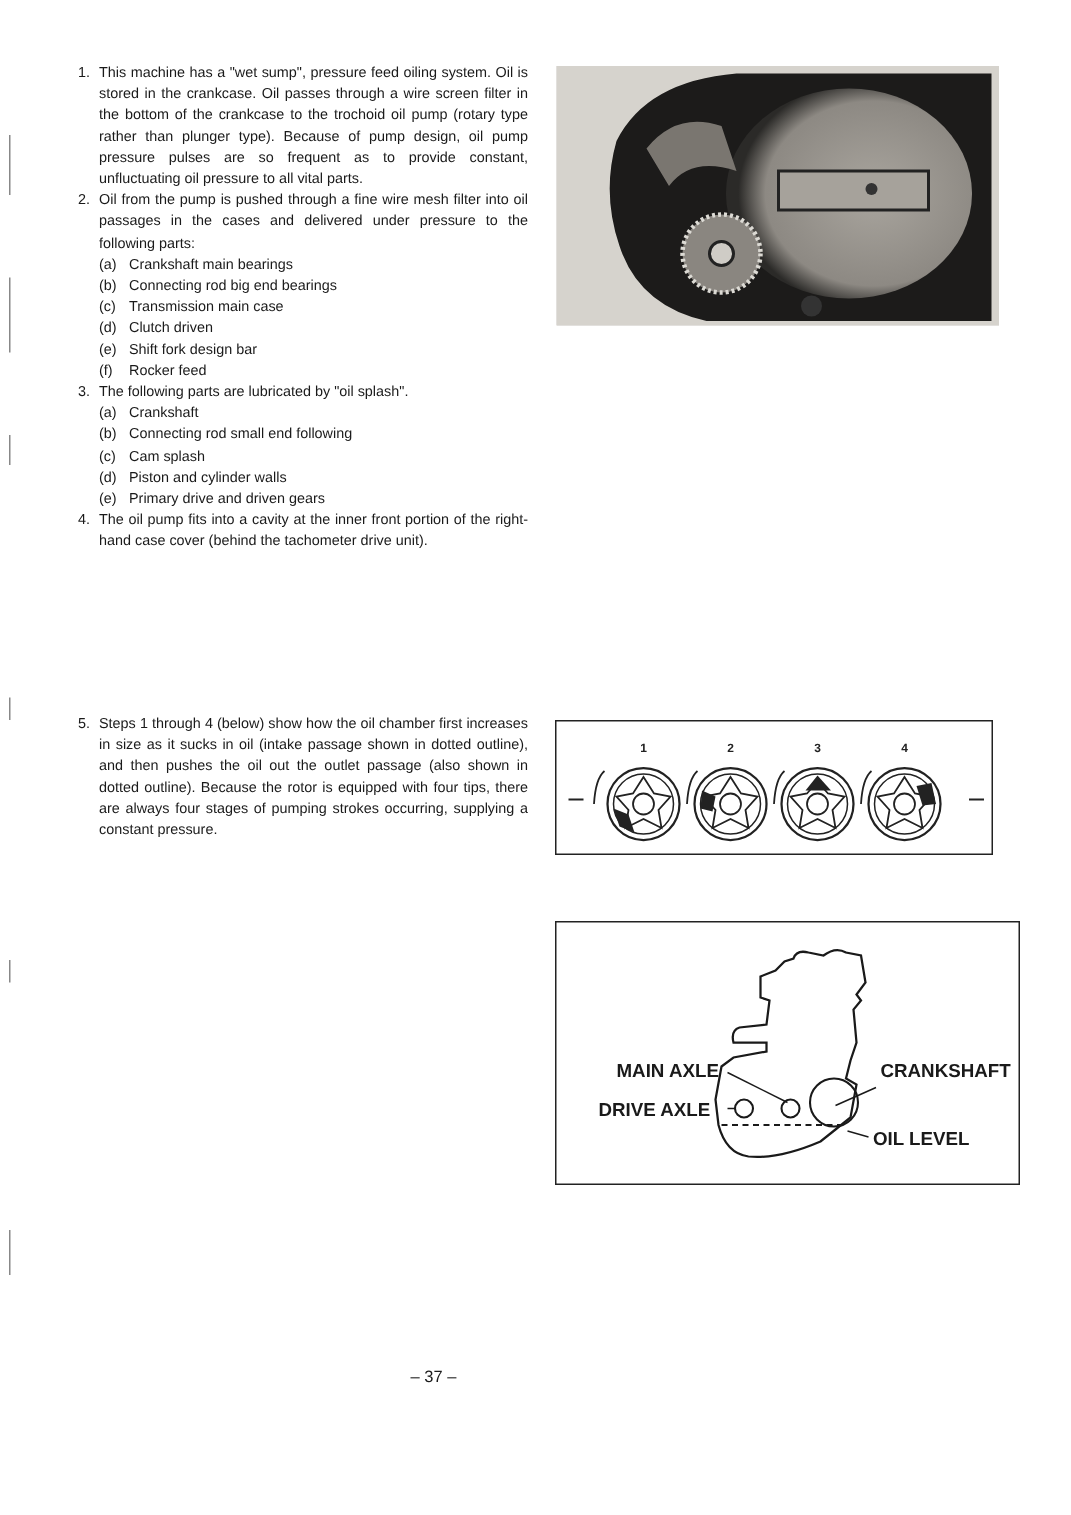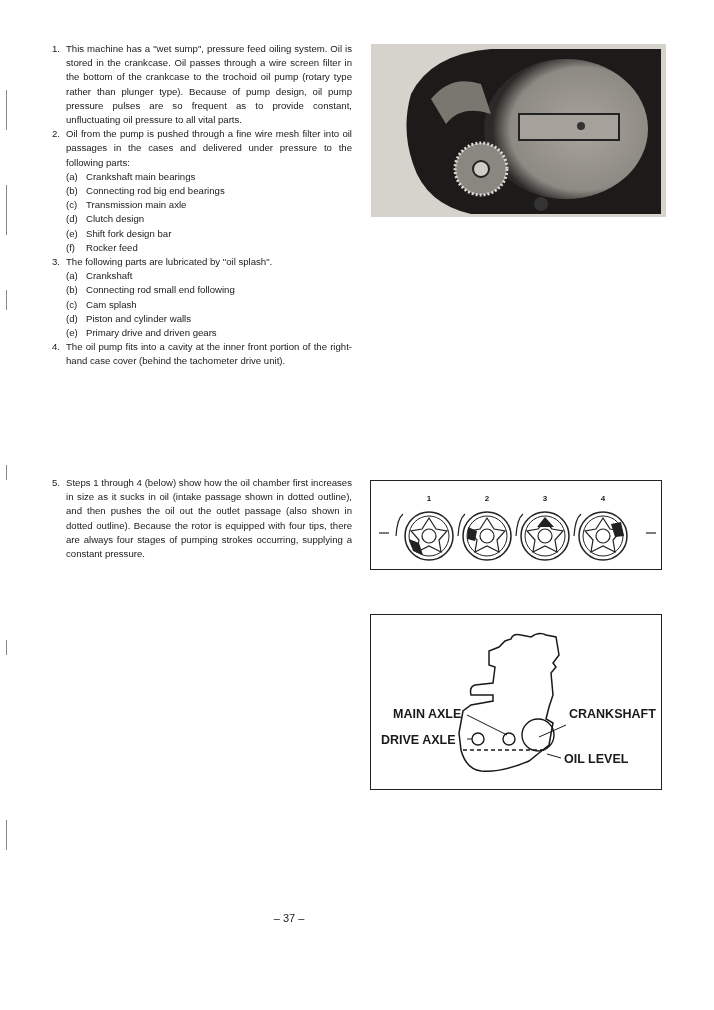--- a/index.html
+++ b/index.html
@@ -41,25 +41,25 @@
   <div class="sub">
       <span class="lbl">(a)</span>
       <span>Crankshaft main bearings</span>
     </div>
   <div class="sub">
       <span class="lbl">(b)</span>
       <span>Connecting rod big end bearings</span>
     </div>
   <div class="sub">
       <span class="lbl">(c)</span>
-      <span>Transmission main axle</span>
+      <span>Transmission main case</span>
     </div>
   <div class="sub">
       <span class="lbl">(d)</span>
-      <span>Clutch design</span>
+      <span>Clutch driven</span>
     </div>
   <div class="sub">
       <span class="lbl">(e)</span>
       <span>Shift fork design bar</span>
     </div>
   <div class="sub">
       <span class="lbl">(f)</span>
       <span>Rocker feed</span>
     </div>
   <div class="item">
@@ -160,21 +160,21 @@
     <g>
       <circle cx="232" cy="55" r="24" fill="#fff" stroke="#222" stroke-width="1.5"></circle>
       <circle cx="232" cy="55" r="20" fill="none" stroke="#222" stroke-width="1"></circle>
       <path d="M232 37 L239 48 L250 50 L242 59 L244 71 L232 65 L220 71 L222 59 L214 50 L225 48 Z" fill="none" stroke="#222" stroke-width="1.2"></path>
       <circle cx="232" cy="55" r="7" fill="#fff" stroke="#222" stroke-width="1.2"></circle>
       <path d="M240 43 L250 41 L253 55 L244 56 Z" fill="#222"></path>
     </g>
   </svg>
 </div>
 
-<div class="box" style="left:370px;top:614px;width:290px;height:174px;">
+<div class="box" style="left:370px;top:614px;width:290px;height:174px;padding-left:18px;">
   <svg width="290" height="174" viewBox="0 0 290 174">
     <path d="M140 24 Q142 18 150 20 L160 22 Q168 16 175 20 L185 22 L188 40 L182 48 L185 52 L180 58 L182 80 L178 92 L175 104 L182 108 L178 130 L168 138 L158 146 Q130 158 110 156 Q95 154 90 135 L88 118 L92 96 L100 90 L122 86 L122 80 L100 80 Q98 72 104 70 L122 68 L124 52 L118 50 L118 36 L128 32 L134 26 Z" fill="none" stroke="#1a1a1a" stroke-width="1.5"></path>
     <line x1="92" y1="135" x2="175" y2="135" stroke="#1a1a1a" stroke-width="1.3" stroke-dasharray="4 3"></line>
     <circle cx="107" cy="124" r="6" fill="none" stroke="#1a1a1a" stroke-width="1.4"></circle>
     <circle cx="138" cy="124" r="6" fill="none" stroke="#1a1a1a" stroke-width="1.4"></circle>
     <circle cx="167" cy="120" r="16" fill="none" stroke="#1a1a1a" stroke-width="1.4"></circle>
     <line x1="96" y1="100" x2="136" y2="120" stroke="#1a1a1a" stroke-width="1"></line>
     <line x1="96" y1="124" x2="101" y2="124" stroke="#1a1a1a" stroke-width="1"></line>
     <line x1="168" y1="122" x2="195" y2="110" stroke="#1a1a1a" stroke-width="1"></line>
     <line x1="176" y1="139" x2="190" y2="143" stroke="#1a1a1a" stroke-width="1"></line>

